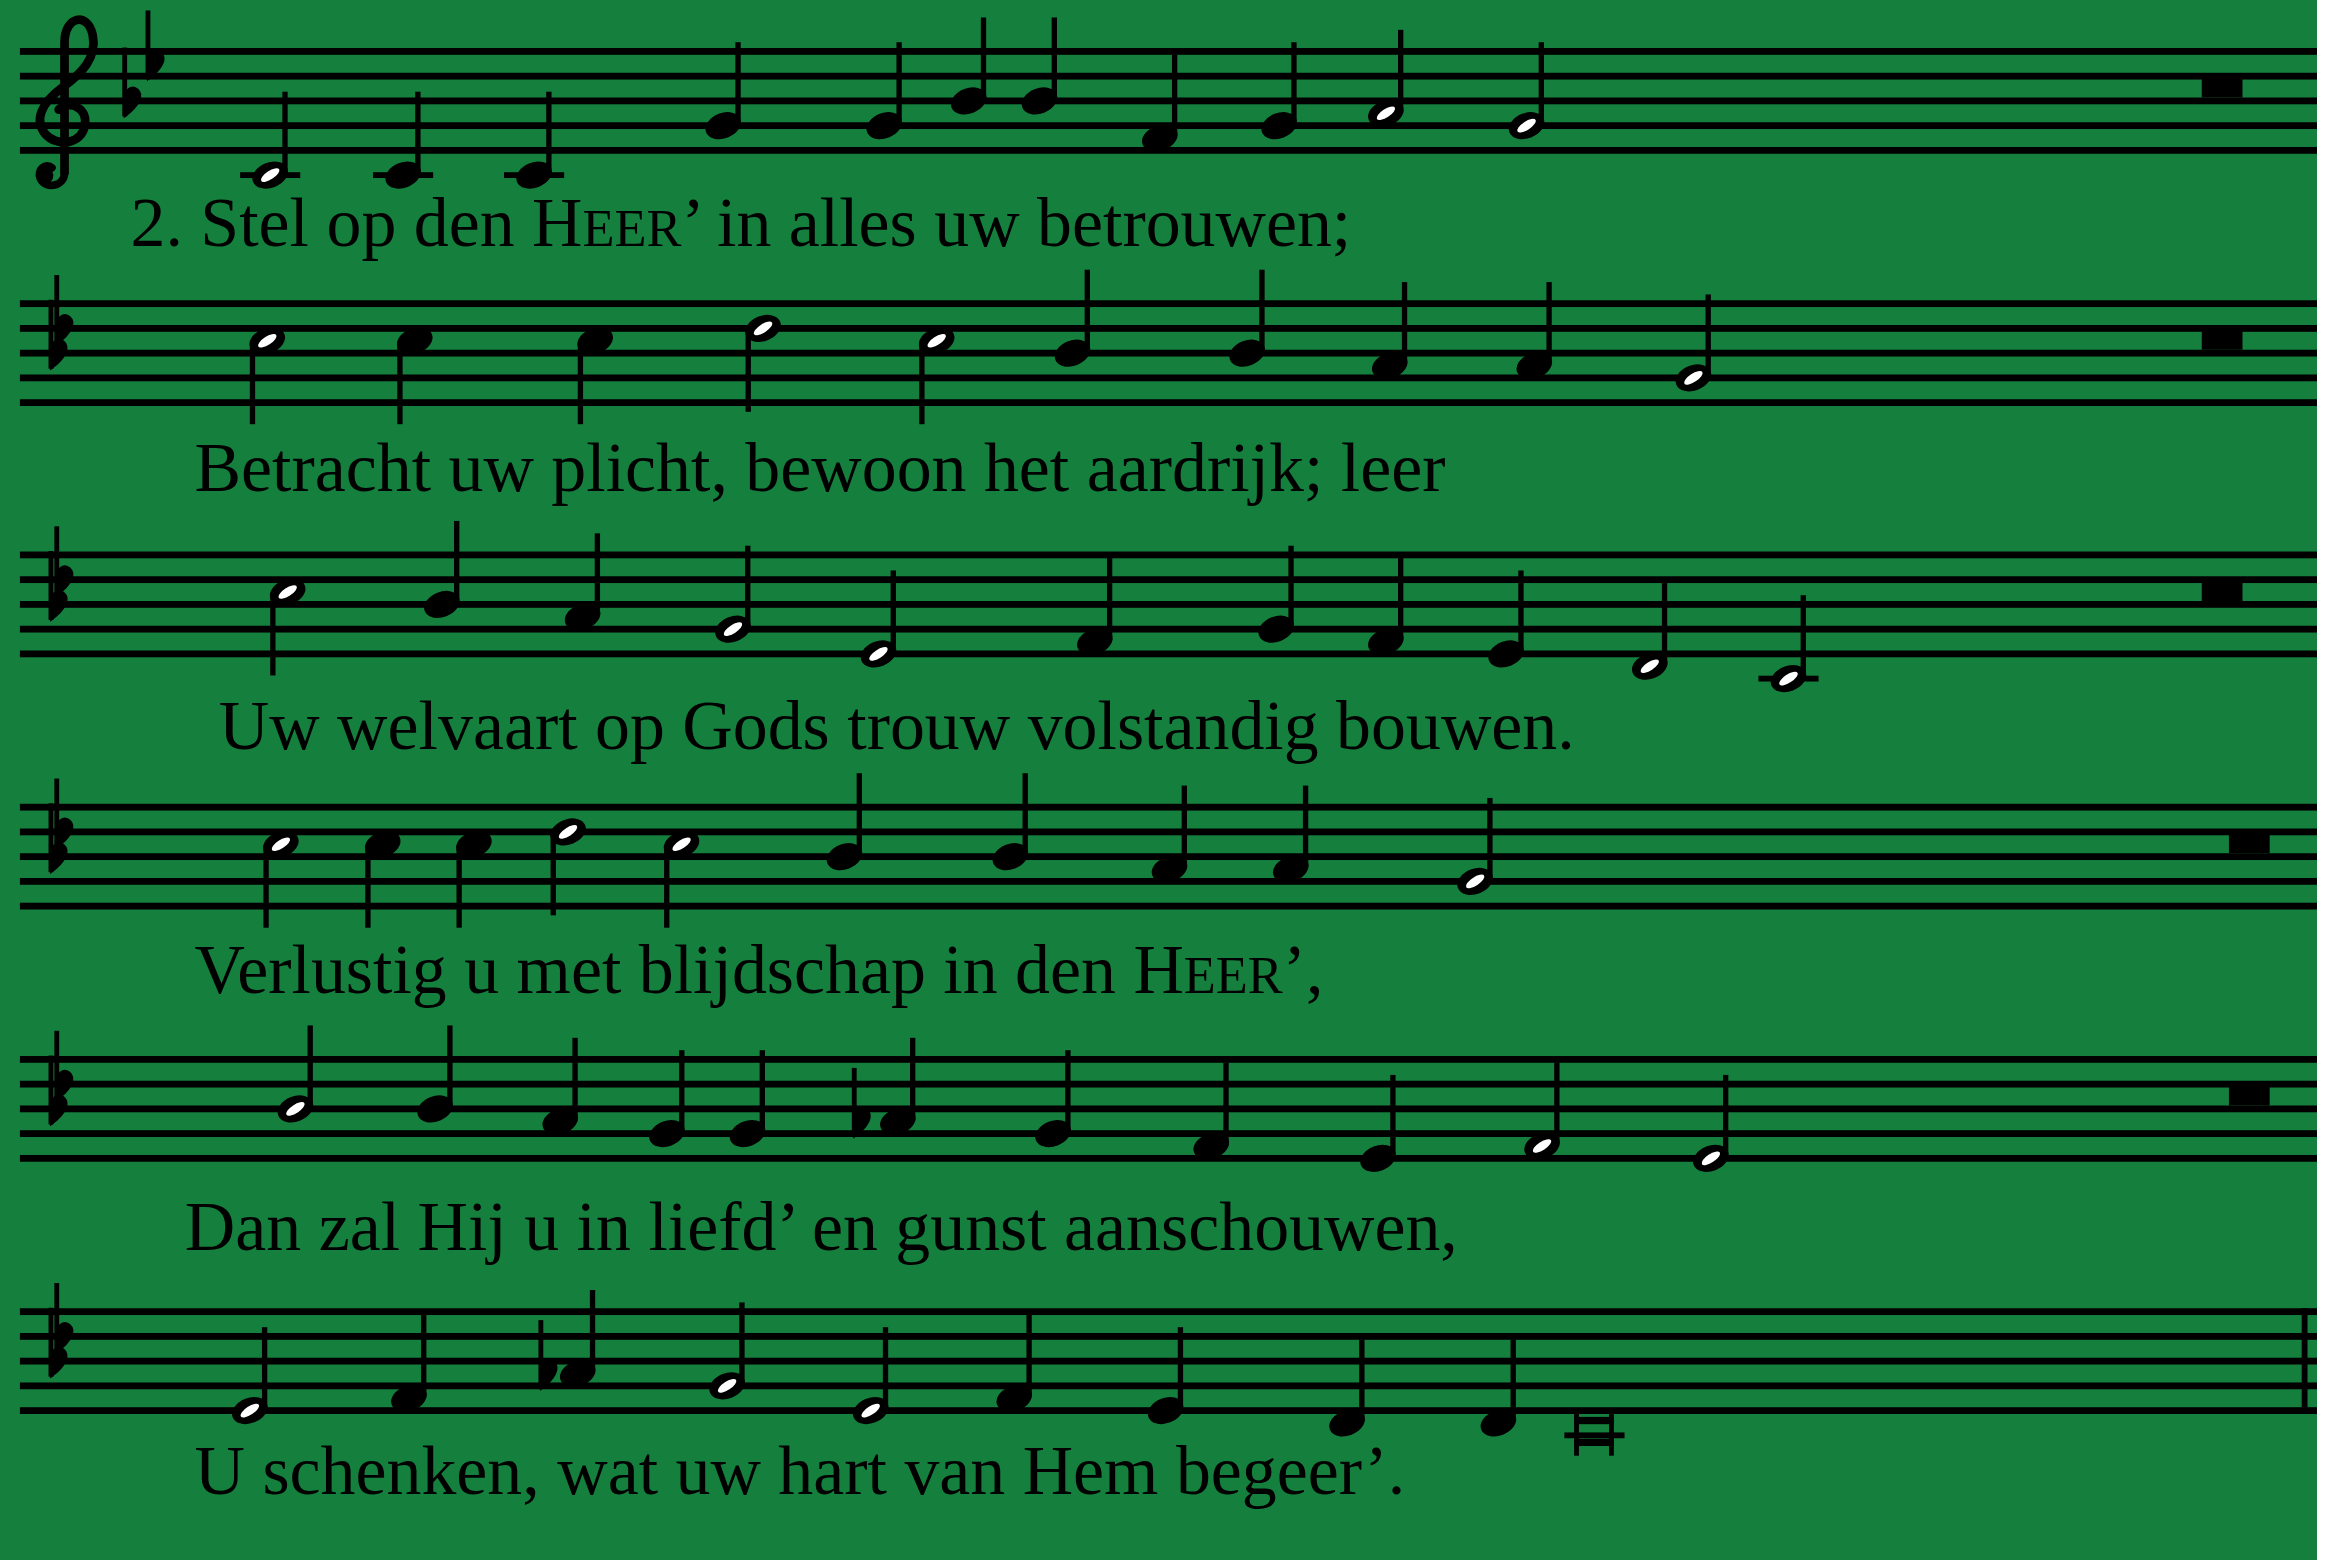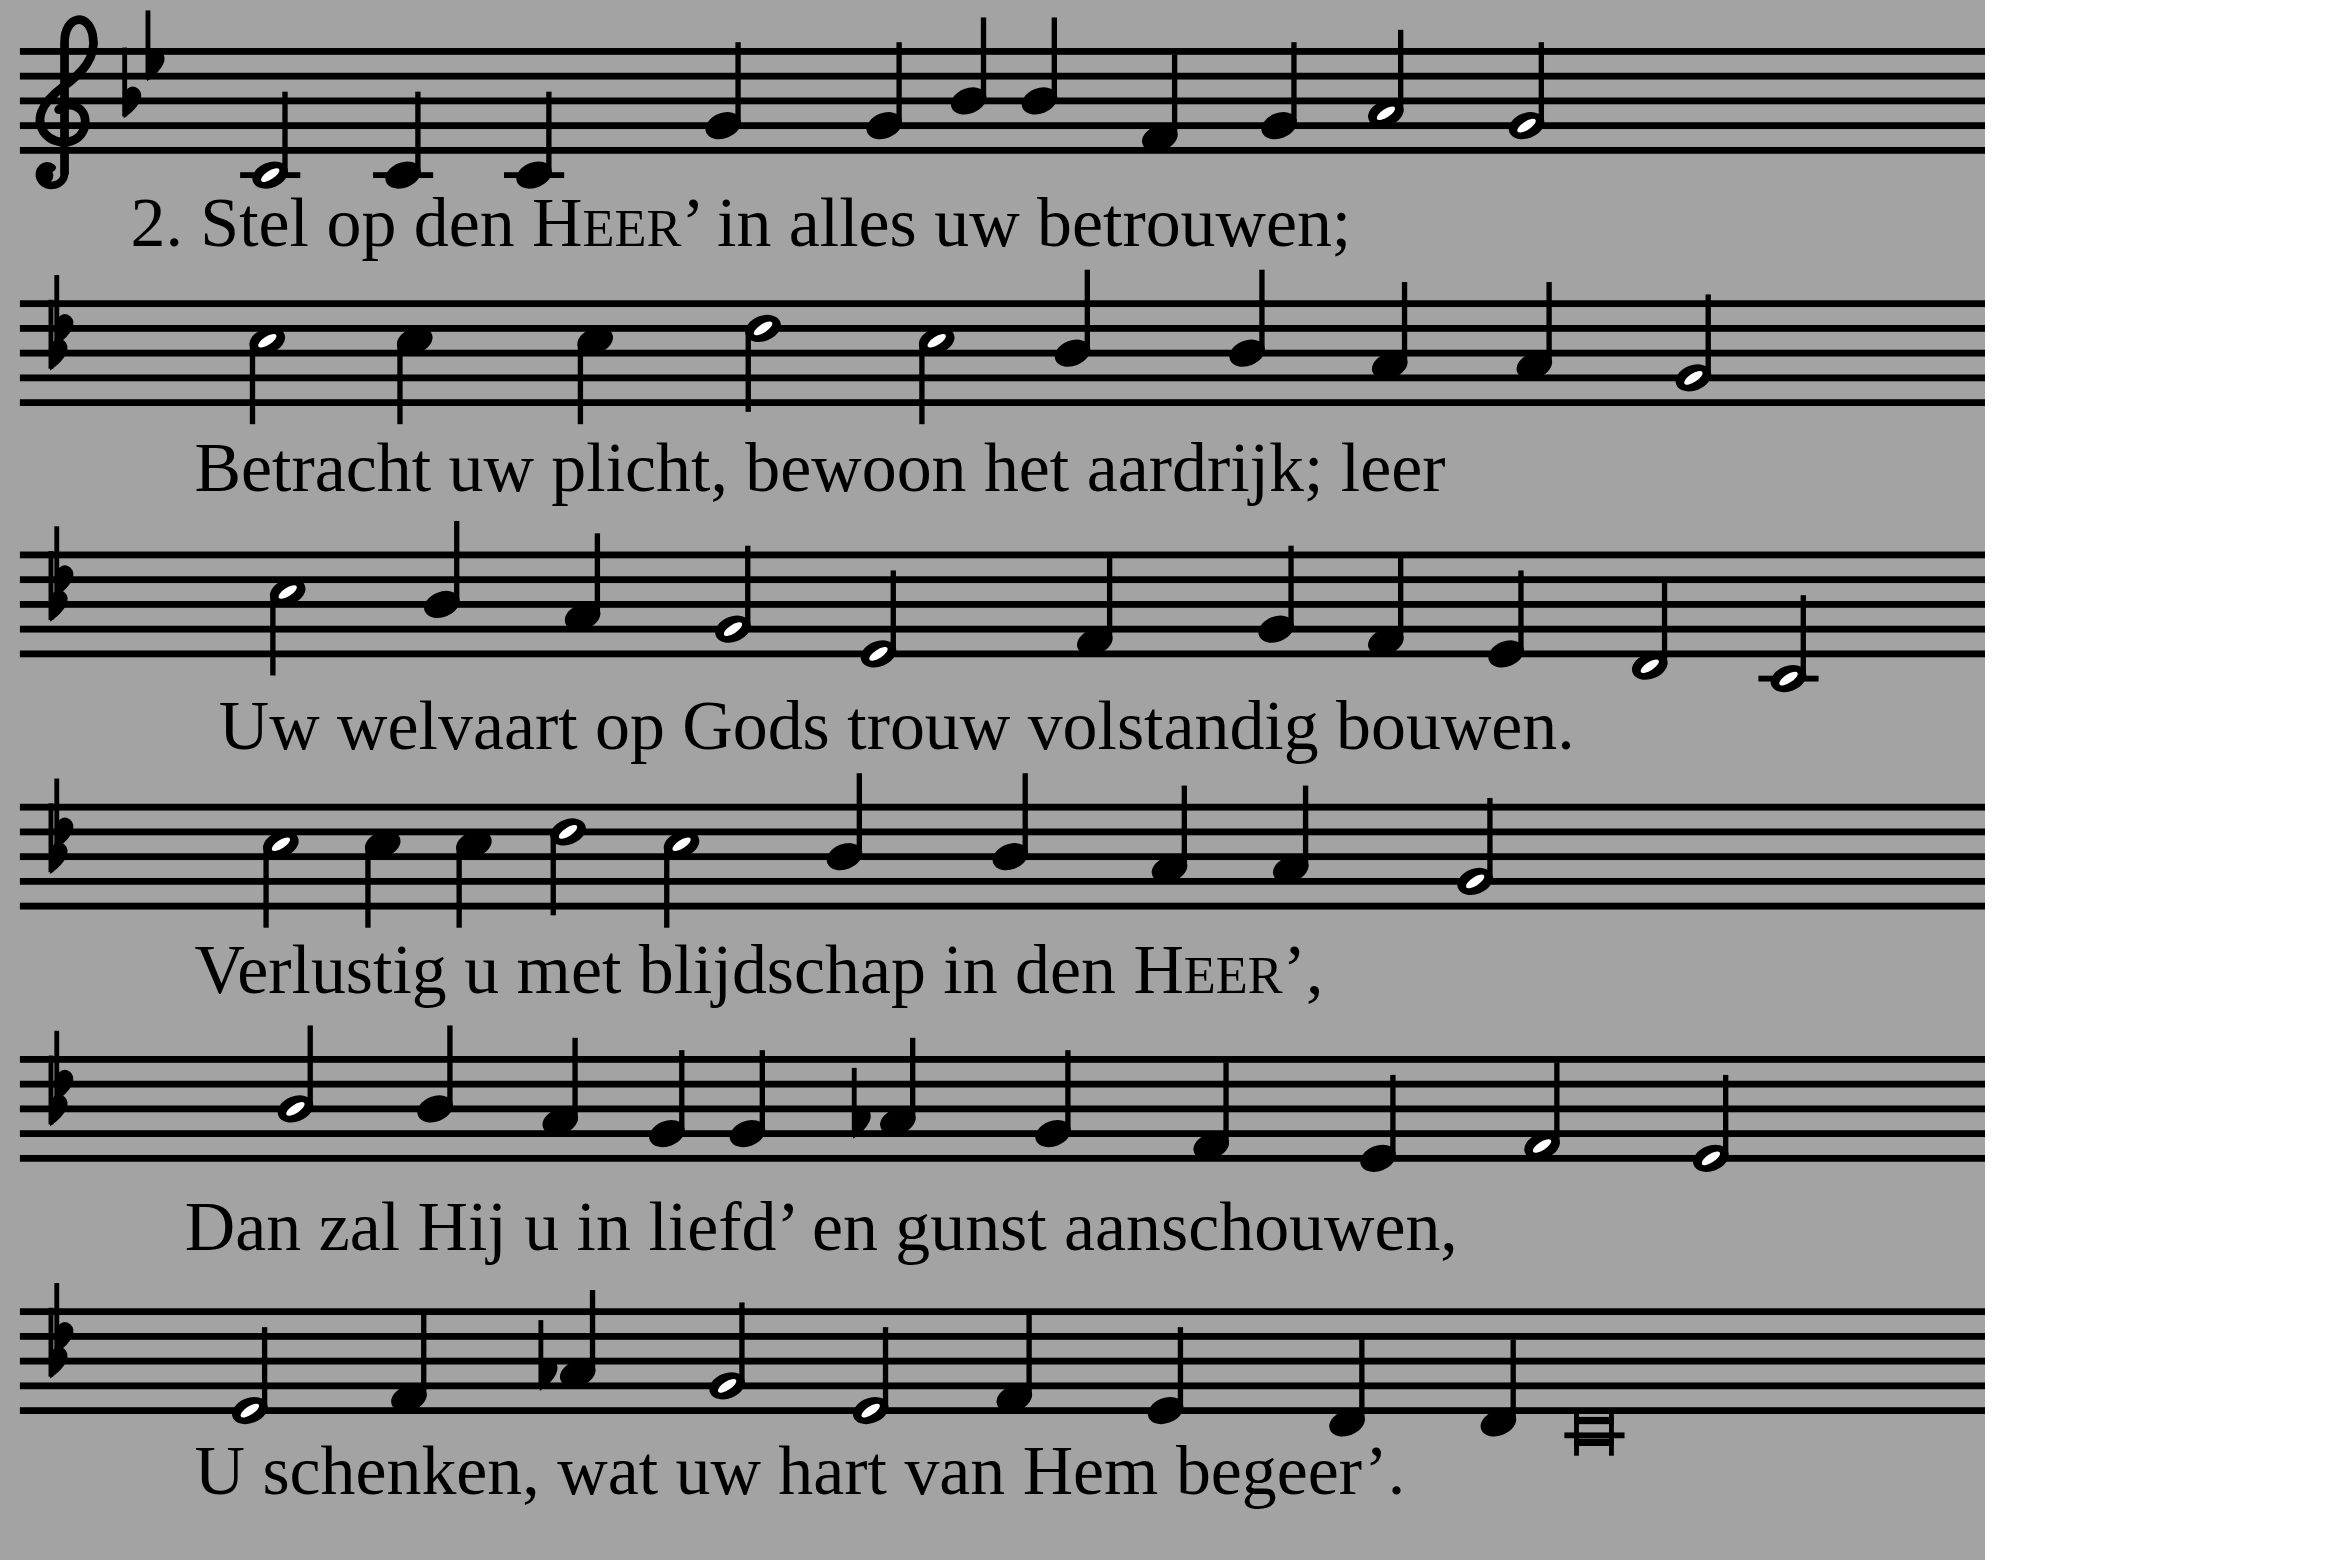--- a/index.html
+++ b/index.html
@@ -1,16 +1,16 @@
 <!DOCTYPE html>
 <html><head>
 <meta charset="utf-8">
 <style>
   html,body{margin:0;padding:0;background:#ffffff;}
-  .sheet{position:relative;width:1985px;height:1560px;background:#a3a3a3;overflow:hidden;}
+  .sheet{position:relative;width:2317px;height:1560px;background:#15803d;overflow:hidden;}
   svg{display:block;}
   text{font-family:"Liberation Serif","DejaVu Serif",serif;}
 </style>
 </head>
 <body>
 
 <div class="sheet">
   <svg id="score" width="2341" height="1560" viewBox="0 0 2412 1608" xmlns="http://www.w3.org/2000/svg">
       <rect x="20" y="49.5" width="2370" height="7" fill="#000000"></rect>
       <rect x="20" y="75" width="2370" height="7" fill="#000000"></rect>

